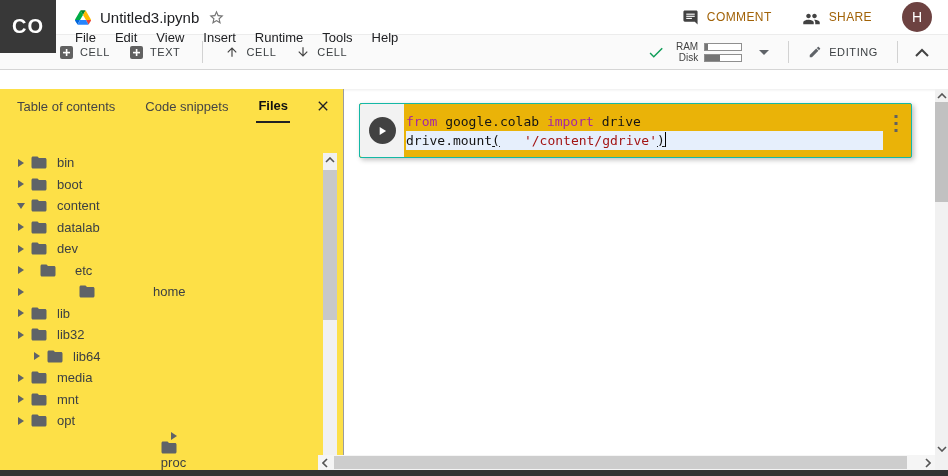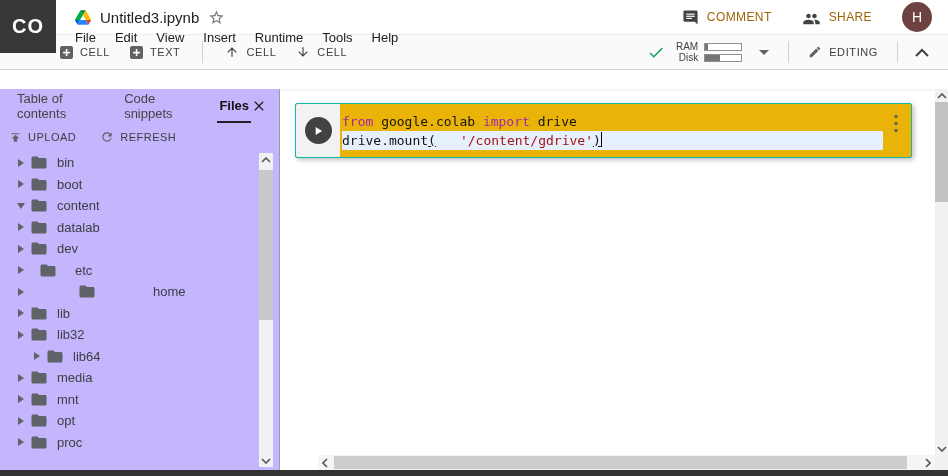--- a/index.html
+++ b/index.html
@@ -32,21 +32,21 @@
   .tb-btn{display:flex;align-items:center;gap:7px;font-size:11px;color:#3c4043;letter-spacing:.6px;}
   .tb-divider{width:1px;height:22px;background:#d2d2d2;margin:0 2px;}
   .toolbar-right{margin-left:auto;display:flex;align-items:center;gap:11px;padding-right:15px;}
   .res-labels{font-size:10px;color:#424242;text-align:right;line-height:11px;}
   .res-bars{display:flex;flex-direction:column;gap:3px;}
   .bar{width:38px;height:8px;border:1px solid #8f8f8f;background:#fff;}
   .bar-fill{height:100%;background:#757575;}
   
   .body{position:absolute;top:89px;left:0;right:0;bottom:6px;display:flex;background:#fff;}
   
-  .sidebar{width:280px;border-right:1px solid #9c9c9c;position:relative;background:#c4b5fd;}
+  .sidebar{width:344px;border-right:1px solid #9c9c9c;position:relative;background:#fde047;}
   .tabs-row{height:34px;display:flex;align-items:center;padding:0 12px 0 15px;}
   .tab-list{display:flex;gap:26px;}
   .tab{font-size:13px;color:#454545;height:34px;display:flex;align-items:center;padding:0 2px;}
   .tab.active{color:#111;border-bottom:2px solid #202124;font-weight:bold;}
   .close-btn{margin-left:auto;display:flex;align-items:center;}
   .sidebar-actions{height:28px;display:flex;align-items:center;gap:24px;padding-left:9px;
     font-size:11px;color:#3c4043;letter-spacing:.5px;}
   .action{display:flex;align-items:center;gap:6px;}
   .tree{position:absolute;top:63px;left:0;right:24px;bottom:0;overflow:hidden;}
   .tree-row{height:21.5px;display:flex;align-items:center;font-size:13px;color:#3c4043;}
@@ -235,38 +235,20 @@
           <div class="tab">Table of contents</div>
           <div class="tab">Code snippets</div>
           <div class="tab active">Files</div>
         </div>
       <span class="close-btn">
         <svg width="16" height="16" viewBox="0 0 24 24" fill="#202124">
             <path d="M19 6.41L17.59 5 12 10.59 6.41 5 5 6.41 10.59 12 5 17.59 6.41 19 12 13.41 17.59 19 19 17.59 13.41 12z"></path>
           </svg>
       </span>
     </div>
-    <div class="sidebar-actions">
-      <div class="action">
-        <span style="display:flex;">
-          <svg width="13" height="13" viewBox="0 0 24 24" fill="#5f6368">
-              <path d="M5 4v2h14V4H5zm0 10h4v6h6v-6h4l-7-7-7 7z"></path>
-            </svg>
-        </span>
-        <span>UPLOAD</span>
-      </div>
-      <div class="action">
-        <span style="display:flex;">
-          <svg width="14" height="14" viewBox="0 0 24 24" fill="#5f6368">
-              <path d="M17.65 6.35C16.2 4.9 14.21 4 12 4c-4.42 0-7.99 3.58-8 8s3.57 8 8 8c3.73 0 6.84-2.55 7.73-6h-2.08c-.82 2.33-3.04 4-5.65 4-3.31 0-6-2.69-6-6s2.69-6 6-6c1.66 0 3.14.69 4.22 1.78L13 11h7V4l-2.35 2.35z"></path>
-            </svg>
-        </span>
-        <span>REFRESH</span>
-      </div>
-    </div>
     <div class="tree">
         <div class="tree-row" style="padding-left: 12px;">
           <span class="caret">
             <svg width="8" height="8" viewBox="0 0 8 8" style="transform:rotate(0deg)">
               <polygon points="1,0 7,4 1,8" fill="#5f6368"></polygon>
             </svg>
           </span>
           <span class="folder-icon">
             <svg width="18" height="15" viewBox="0 0 24 20" fill="#5f6368">
               <path d="M10 2H4c-1.1 0-2 .9-2 2v12c0 1.1.9 2 2 2h16c1.1 0 2-.9 2-2V6c0-1.1-.9-2-2-2h-8l-2-2z"></path>
@@ -423,21 +405,21 @@
               <polygon points="1,0 7,4 1,8" fill="#5f6368"></polygon>
             </svg>
           </span>
           <span class="folder-icon">
             <svg width="18" height="15" viewBox="0 0 24 20" fill="#5f6368">
               <path d="M10 2H4c-1.1 0-2 .9-2 2v12c0 1.1.9 2 2 2h16c1.1 0 2-.9 2-2V6c0-1.1-.9-2-2-2h-8l-2-2z"></path>
             </svg>
           </span>
           <span class="tree-label">opt</span>
         </div>
-        <div class="tree-row" style="padding-left: 12px;">
+        <div class="tree-row" style="padding-left: 28px; flex-direction: column;">
           <span class="caret">
             <svg width="8" height="8" viewBox="0 0 8 8" style="transform:rotate(0deg)">
               <polygon points="1,0 7,4 1,8" fill="#5f6368"></polygon>
             </svg>
           </span>
           <span class="folder-icon">
             <svg width="18" height="15" viewBox="0 0 24 20" fill="#5f6368">
               <path d="M10 2H4c-1.1 0-2 .9-2 2v12c0 1.1.9 2 2 2h16c1.1 0 2-.9 2-2V6c0-1.1-.9-2-2-2h-8l-2-2z"></path>
             </svg>
           </span>

